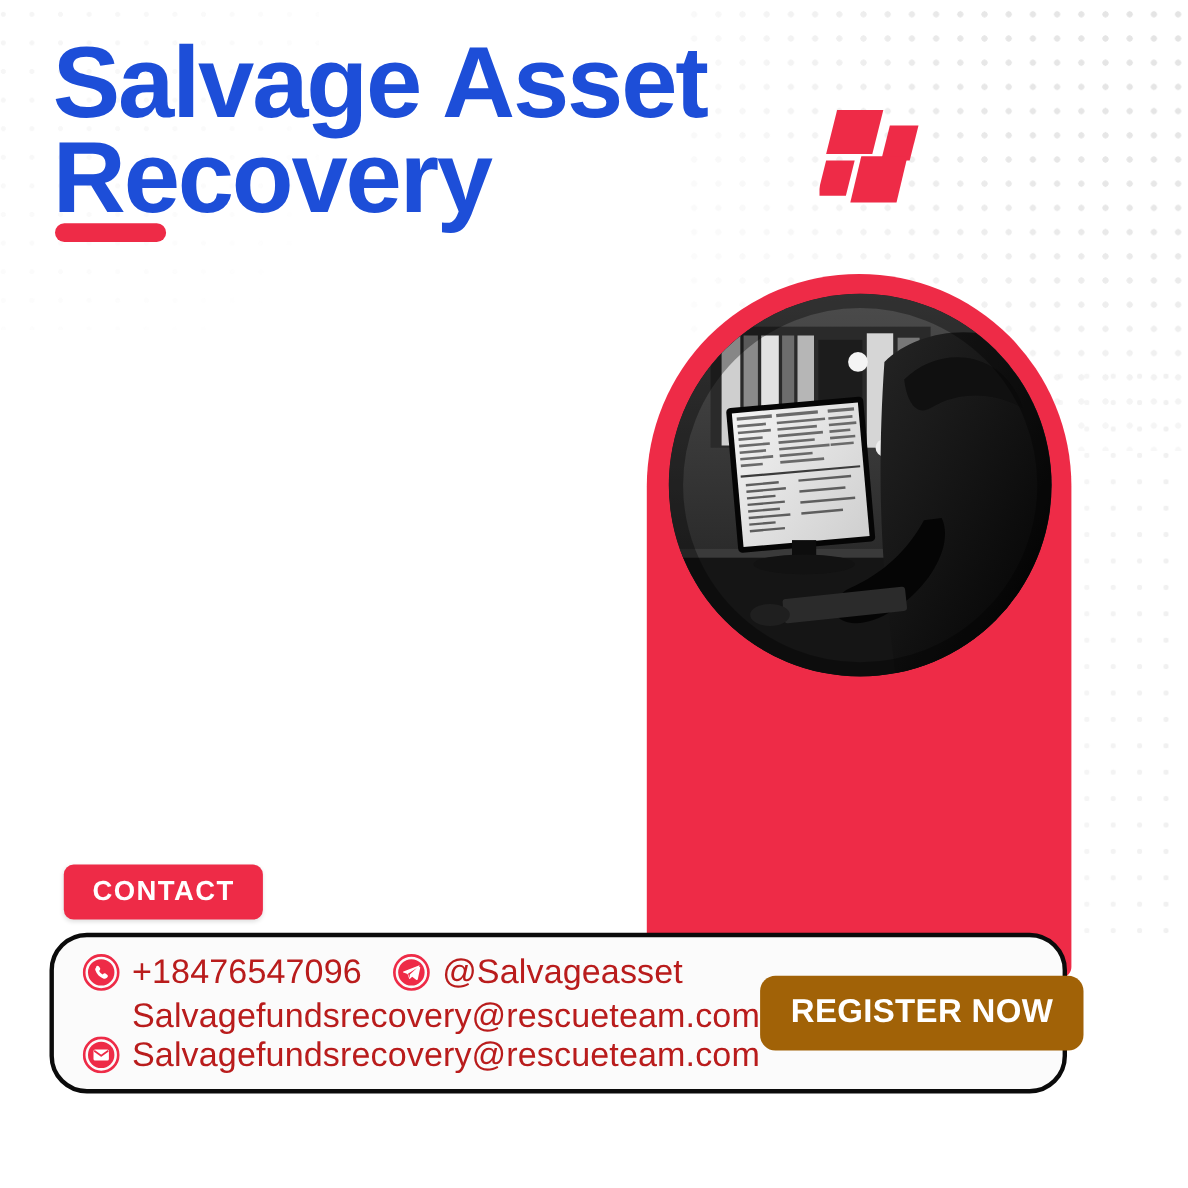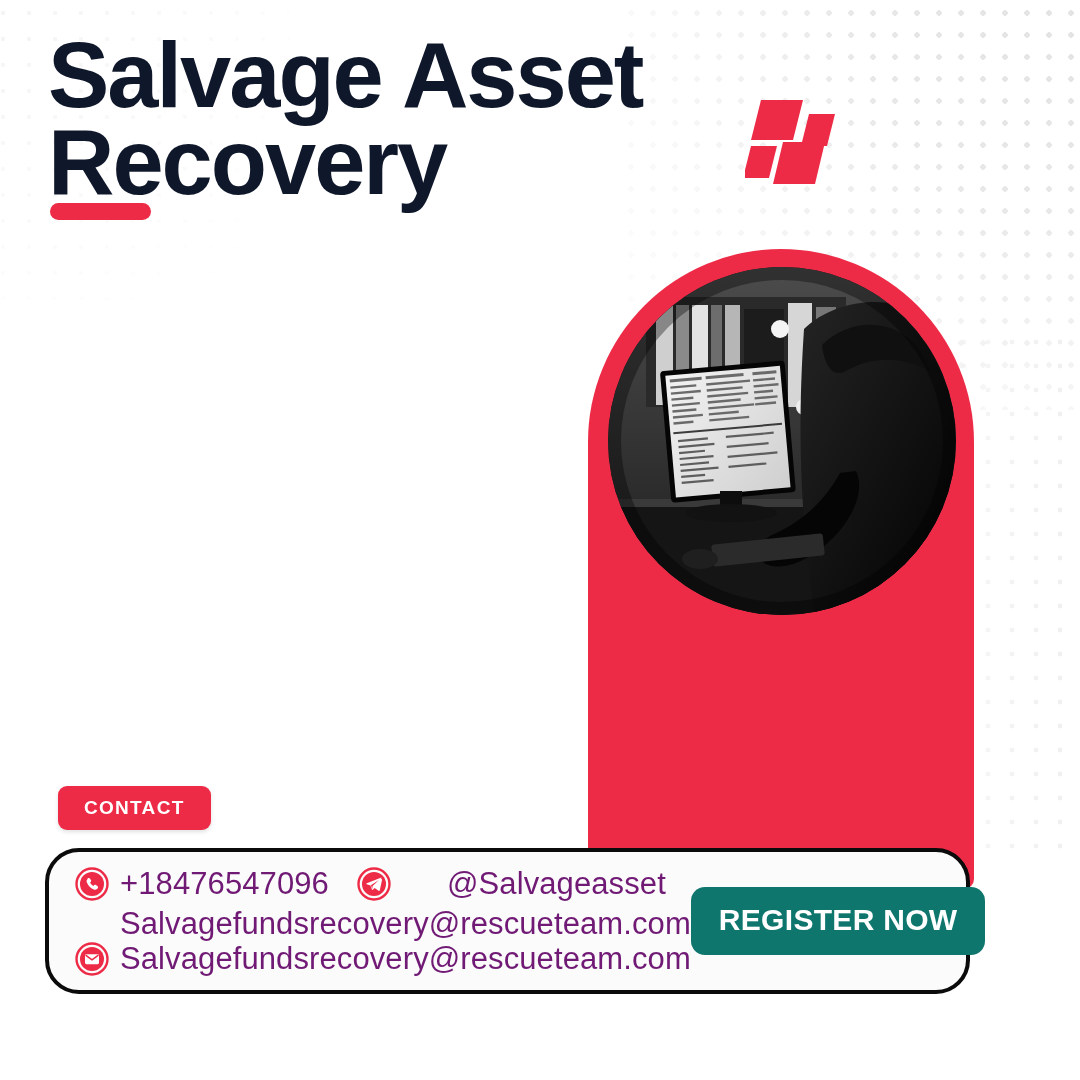--- a/index.html
+++ b/index.html
@@ -65,21 +65,21 @@
   .headline {
     position: absolute;
     left: 48px;
     top: 32px;
     width: 700px;
     margin: 0;
     font-size: 92px;
     line-height: 0.95;
     font-weight: 900;
     letter-spacing: -2px;
-    color: #0f172a;
+    color: #1d4ed8;
     white-space: pre-line;
   }
   .title-rule {
     position: absolute;
     left: 50px;
     top: 203px;
     width: 101px;
     height: 17px;
     border-radius: 9px;
     background: #ee2b47;
@@ -102,21 +102,21 @@
 
   
   .contact-pill {
     position: absolute;
     left: 58px;
     top: 786px;
     padding: 12px 26px 13px 26px;
     border-radius: 9px;
     background: #ee2b47;
     color: #ffffff;
-    font-size: 19px;
+    font-size: 25px;
     font-weight: 800;
     letter-spacing: 1.3px;
     border: none;
     line-height: 1;
     box-shadow: 0 2px 4px rgba(0,0,0,0.12);
   }
 
   
   .arch {
     position: absolute;
@@ -167,39 +167,38 @@
     align-items: flex-end;
   }
   .ico {
     width: 34px;
     height: 34px;
     flex: 0 0 34px;
     margin-right: 11px;
   }
   .ctext {
     font-size: 31px;
-    color: #701a75;
+    color: #b91c1c;
     letter-spacing: 0.1px;
     white-space: nowrap;
   }
   .telegram-group {
     display: flex;
     align-items: center;
     margin-left: 28px;
-    gap: 45px;
   }
   .emails {
     display: flex;
     flex-direction: column;
     line-height: 1.12;
   }
   .register-btn {
     margin-right: 42px;
     padding: 18px 28px 20px 28px;
-    background: #0f766e;
+    background: #a16207;
     color: #ffffff;
     font-size: 30px;
     font-weight: 800;
     letter-spacing: 0.3px;
     border: none;
     border-radius: 14px;
     line-height: 1;
     white-space: nowrap;
     cursor: pointer;
   }

